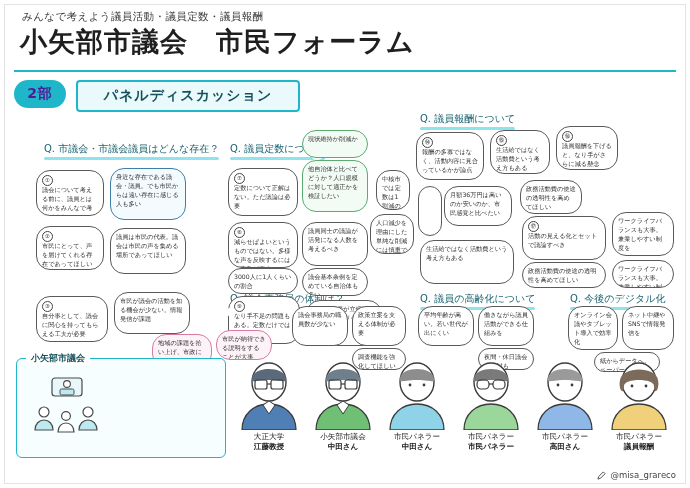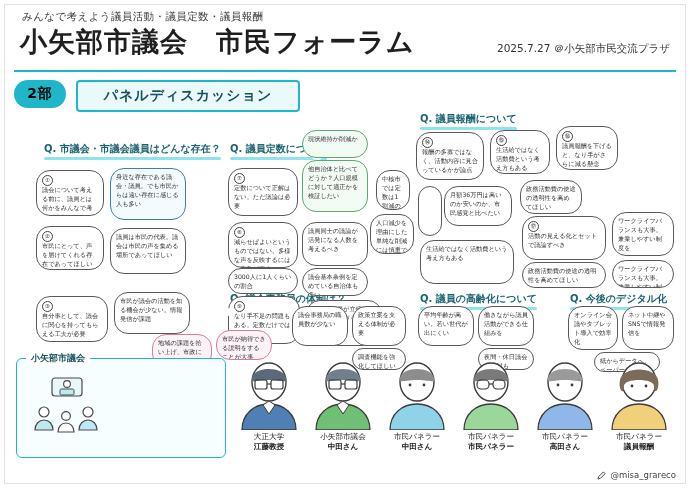--- a/index.html
+++ b/index.html
@@ -13,27 +13,27 @@
   .page{position:relative;width:690px;height:488px;background:#fff;}
 
   
   .header{position:absolute;left:0;top:0;width:690px;height:72px;}
   .kicker{position:absolute;left:22px;top:10px;font-size:10.5px;color:#3a3a3a;letter-spacing:.4px;}
   .maintitle{position:absolute;left:20px;top:24px;font-size:27px;font-weight:bold;color:#1f1f1f;letter-spacing:1px;}
   .headmeta{position:absolute;right:20px;top:42px;font-size:10.5px;color:#333;}
   .headrule{position:absolute;left:14px;top:70px;width:662px;height:2px;background:#1fb6c9;}
 
   
-  .partbadge{position:absolute;left:14px;top:80px;width:52px;height:28px;border-radius:14px;background:#1fb6c9;color:#000000;
+  .partbadge{position:absolute;left:14px;top:80px;width:52px;height:28px;border-radius:14px;background:#1fb6c9;color:#4c1d95;
              display:flex;align-items:center;justify-content:center;font-size:14px;font-weight:bold;letter-spacing:1px;}
   .sectitle{position:absolute;left:76px;top:80px;width:220px;height:28px;border:2px solid #1fb6c9;border-radius:4px;background:#eafafc;
             display:flex;align-items:center;justify-content:center;font-size:14px;font-weight:bold;color:#17515b;letter-spacing:1px;}
 
   
-  .qhead{position:absolute;font-size:10px;font-weight:bold;color:#1c6470;white-space:nowrap;}
+  .qhead{position:absolute;font-size:10px;font-weight:normal;color:#1c6470;white-space:nowrap;}
   .qhead .underline{display:block;height:3px;background:#8fe3ee;margin-top:1px;border-radius:2px;}
 
   
   .bubble{position:absolute;border:1.4px solid #4c4c4c;border-radius:14px;background:#fff;
           font-size:6.2px;line-height:1.45;color:#2f2f2f;padding:4px 5px;box-sizing:border-box;overflow:hidden;}
   .bubble.blue{border-color:#3f7fa5;background:#f3fbfe;}
   .bubble.pink{border-color:#d77ba0;background:#fdf2f7;}
   .bubble.green{border-color:#5aab6e;background:#f2fbf4;}
   .bubble.plain{border-color:#5a5a5a;background:#fff;}
   .num{display:inline-block;min-width:9px;height:9px;line-height:9px;border:1.2px solid #444;border-radius:50%;
@@ -61,21 +61,20 @@
 </style>
 </head>
 <body>
 
 <div class="page">
   <div class="border-frame"></div>
 
   <div class="header">
     <div class="kicker">みんなで考えよう議員活動・議員定数・議員報酬</div>
     <div class="maintitle">小矢部市議会　市民フォーラム</div>
-    <div class="headmeta">2025.7.27 ＠小矢部市民交流プラザ</div>
     <div class="headrule"></div>
   </div>
 
   <div class="partbadge">2部</div>
   <div class="sectitle">パネルディスカッション</div>
 
   <div class="qhead" style="left:44px;top:142px;">
     <span>Q. 市議会・市議会議員はどんな存在？</span>
     <span class="underline"></span>
   </div>

